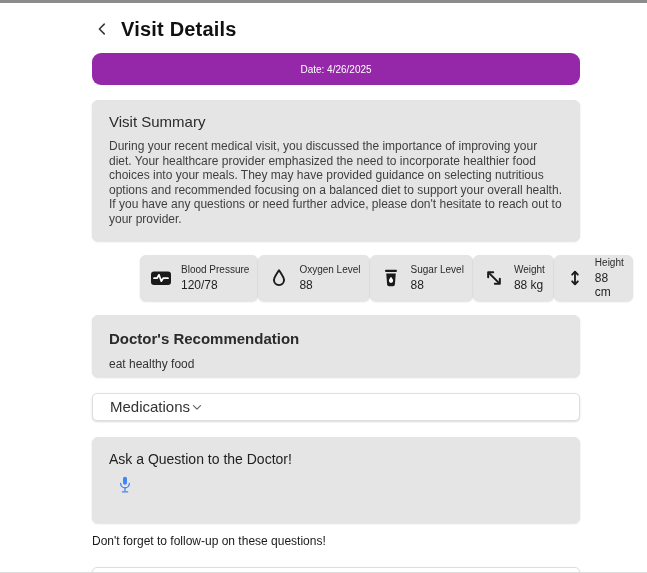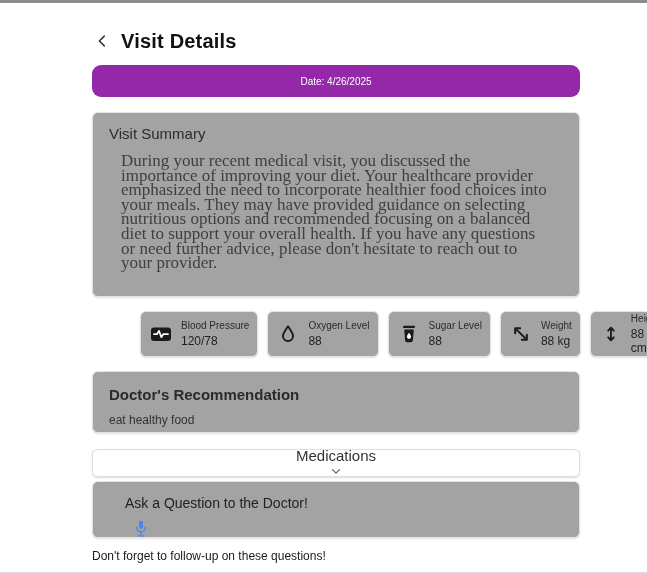--- a/index.html
+++ b/index.html
@@ -13,58 +13,58 @@
     background:#ffffff;
     border-top:3px solid #8b8b8b;
     border-bottom:1px solid #dcdcdc;
     font-family:"Liberation Sans","DejaVu Sans",sans-serif;
     overflow:hidden;
     position:relative;
   }
   .col{margin-left:92px;width:488px;}
 
   
-  .header{display:flex;align-items:center;gap:9px;margin-top:24px;height:28px;}
+  .header{display:flex;align-items:center;gap:9px;margin-top:12px;height:28px;}
   .back-btn{background:none;border:none;padding:0;width:20px;height:20px;cursor:pointer;display:flex;align-items:center;justify-content:center;}
   .page-title{font-size:20px;font-weight:600;color:#111;letter-spacing:.2px;}
 
   
   .banner{margin-top:10px;height:32px;border-radius:9px;background:var(--accent);display:flex;align-items:center;justify-content:center;}
   .banner span{color:#fff;font-size:10px;}
 
   
-  .card{background:#a3a3a3;border:1px solid #e4e4e4;border-radius:6px;box-shadow:0 1px 2px rgba(0,0,0,.13);}
+  .card{background:#e5e5e5;border:1px solid #e4e4e4;border-radius:6px;box-shadow:0 1px 2px rgba(0,0,0,.13);}
 
   
   .summary{margin-top:15px;padding:12px 16px 13px;}
   .summary h2{font-size:15px;font-weight:400;color:#2b2b2b;margin:0 0 9px;}
-  .summary p{font-size:17px;line-height:14.6px;color:#3f3f3f;margin:12px;font-family:Liberation Serif, serif;}
-
-  
-  .vitals{display:flex;gap:9px;margin-top:14px;padding-left:48px;}
+  .summary p{font-size:12px;line-height:14.6px;color:#3f3f3f;margin:0;}
+
+  
+  .vitals{display:flex;gap:0;margin-top:14px;padding-left:48px;}
   .vital{flex:1;display:flex;align-items:center;gap:8px;padding:7px 8px;height:46px;}
   .vital .icon{flex:0 0 auto;display:flex;align-items:center;justify-content:center;width:24px;height:24px;}
   .vtext{display:flex;flex-direction:column;min-width:0;}
   .vlabel{font-size:10px;color:#2b2b2b;white-space:nowrap;}
   .vvalue{font-size:12px;color:#1f1f1f;margin-top:3px;}
 
   
   .rec{margin-top:14px;padding:14px 16px 15px;height:62px;}
   .rec h2{font-size:15px;font-weight:700;color:#2b2b2b;margin:0 0 10px;}
   .rec p{font-size:12px;color:#333;margin:0;}
 
   
-  .accordion{margin-top:16px;display:flex;align-items:center;justify-content:center;padding:0 17px;height:28px;border-radius:5px;background:#fff;border:1px solid #dfdfdf;box-shadow:0 1px 2px rgba(0,0,0,.15);cursor:pointer;flex-direction:column;}
+  .accordion{margin-top:16px;display:flex;align-items:center;justify-content:flex-start;padding:0 17px;height:28px;border-radius:5px;background:#fff;border:1px solid #dfdfdf;box-shadow:0 1px 2px rgba(0,0,0,.15);cursor:pointer;}
   .accordion .alabel{font-size:15px;color:#333;}
   .accordion.q1{margin-top:19px;height:44px;}
   .accordion.q1 .alabel{font-size:12.5px;}
   .chev{display:flex;align-items:center;}
 
   
-  .ask{margin-top:4px;height:57px;padding:13px 32px;}
+  .ask{margin-top:16px;height:86px;padding:13px 16px;}
   .ask h2{font-size:14px;font-weight:400;color:#222;margin:0;}
   .mic-btn{margin:8px 0 0 8px;background:none;border:none;padding:0;cursor:pointer;color:var(--mic);display:block;}
 
   
   .note{margin-top:11px;font-size:12px;color:#1a1a1a;}
 </style>
 </head>
 <body>
 
 <div class="col">

